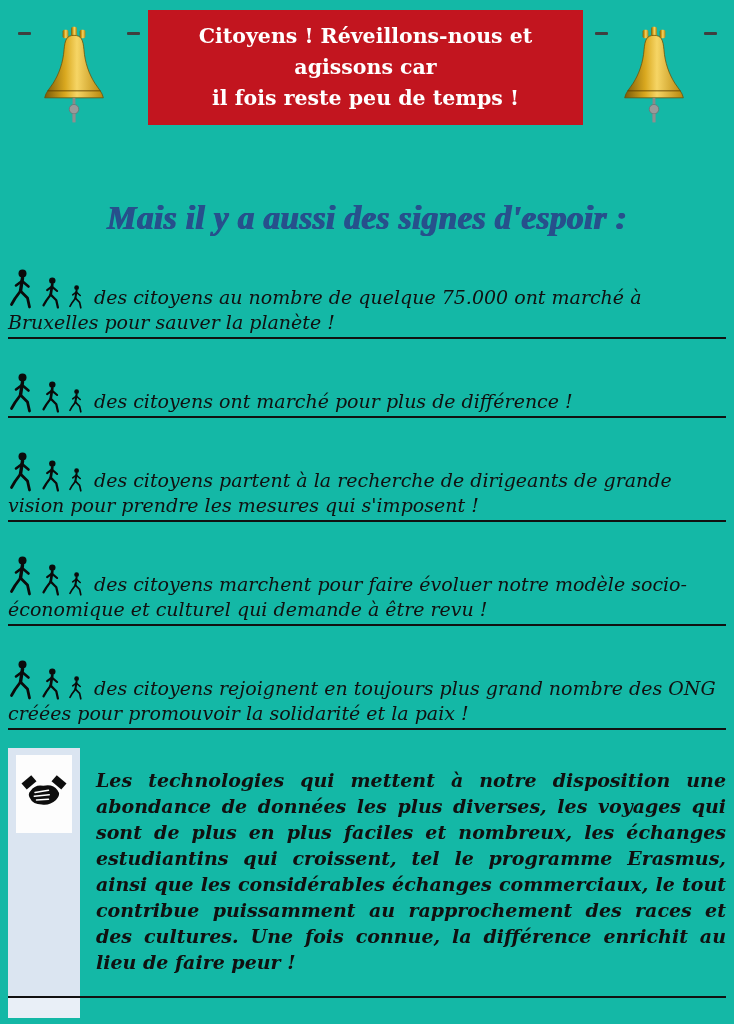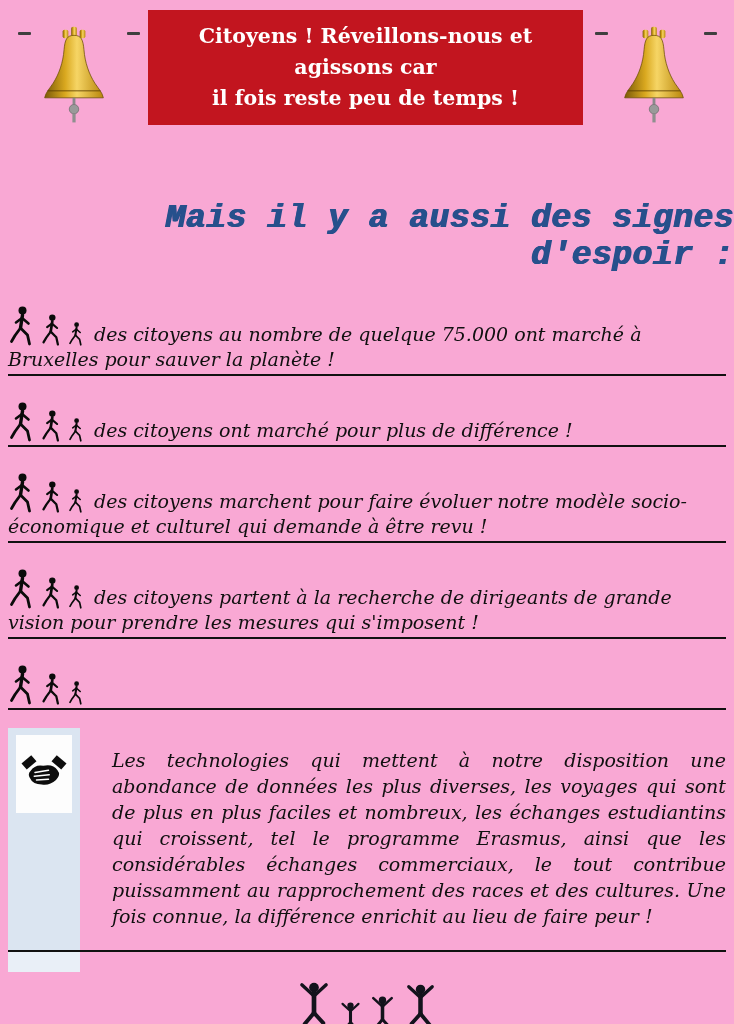--- a/index.html
+++ b/index.html
@@ -1,65 +1,65 @@
 <!DOCTYPE html>
 <html><head>
 <meta charset="utf-8">
 <style>
   html,body { margin:0; padding:0; background:#ffffff; }
   .page {
     position:relative; width:734px; height:1024px; margin:0 auto;
-    background:#f9a8d4; overflow:hidden;
+    background:#14b8a6; overflow:hidden;
     font-family:"DejaVu Serif", serif; color:#101010;
   }
 
   
   .header { position:relative; height:148px; }
   .banner {
     position:absolute; left:148px; top:10px; width:435px; height:115px;
     background:#c2151f; color:#ffffff;
     display:flex; flex-direction:column; justify-content:center; align-items:center;
     text-align:center; font-weight:bold; font-size:20.5px; line-height:1.5;
   }
   .bell { position:absolute; top:24px; width:88px; height:106px; }
   .bell.left  { left:30px; }
   .bell.right { left:610px; }
   .dash { position:absolute; top:32px; width:13px; height:3px; background:#3f3f3f; border-radius:1px; }
   .dash.d1 { left:18px; }  .dash.d2 { left:127px; }
   .dash.d3 { left:595px; } .dash.d4 { left:704px; }
 
   
   .heading {
-    margin-top:52px; text-align:right;
-    font-family:Liberation Mono, monospace; font-style:italic; font-weight:bold;
+    margin-top:52px; text-align:center;
+    font-family:Liberation Serif, serif; font-style:italic; font-weight:bold;
     font-size:33px; color:#27508c; letter-spacing:.5px;
     text-shadow:.9px 0 0 #27508c, -.4px 0 0 #27508c;
   }
 
   
   .items { margin:32px 8px 0 8px; }
   .item {
     border-bottom:2.5px solid #111111;
-    padding-bottom:2px; margin-bottom:26px;
+    padding-bottom:2px; margin-bottom:34px;
     font-style:italic; font-size:19px; line-height:25px;
   }
   .item:last-child { margin-bottom:0; }
   .walkers { display:inline-flex; align-items:flex-end; gap:6px; vertical-align:-5px; margin-right:10px; white-space:nowrap; }
   .w1 { width:27px; height:40px; }
   .w2 { width:21px; height:32px; }
   .w3 { width:16px; height:24px; }
 
   
   .tech { display:flex; margin:18px 8px 0 8px; border-bottom:2.5px solid #111111; }
   .tech-bar { flex:none; width:72px; background:#dbe5f1; display:flex; justify-content:center; align-items:flex-start; padding-top:7px; }
   .hs-box { width:56px; height:78px; background:#fdfdfd; display:flex; align-items:center; justify-content:center; }
   .hs-box svg { width:48px; height:42px; }
   .tech-text {
-    flex:1; margin-left:32px; padding-bottom:2px;
-    font-style:italic; font-size:19px; line-height:26px; text-align:justify;
+    flex:1; margin-left:16px; padding-bottom:2px;
+    font-style:italic; font-size:19px; line-height:26px; text-align:justify;font-weight:bold;
   }
   .bar-tail { width:72px; height:20px; background:#e9eff7; margin-left:8px; }
 
   
   .footer { margin-top:10px; text-align:center; }
   .jumpers { display:inline-flex; align-items:flex-end; gap:5px; }
   .j1 { width:38px; height:58px; }
   .j2 { width:25px; height:38px; }
   .j3 { width:29px; height:44px; }
   .j4 { width:37px; height:56px; transform:scaleX(-1); }
@@ -167,47 +167,47 @@
       <span class="walkers">
         <svg class="w1" viewBox="0 0 26 40">
             <use href="#walker"></use>
           </svg>
         <svg class="w2" viewBox="0 0 26 40">
             <use href="#walker"></use>
           </svg>
         <svg class="w3" viewBox="0 0 26 40">
             <use href="#walker"></use>
           </svg>
+      </span><span>des citoyens partent à la recherche de dirigeants de grande vision pour prendre les mesures qui s'imposent !</span>
+    </p>
+    <p class="item">
+      <span class="walkers">
+        <svg class="w1" viewBox="0 0 26 40">
+            <use href="#walker"></use>
+          </svg>
+        <svg class="w2" viewBox="0 0 26 40">
+            <use href="#walker"></use>
+          </svg>
+        <svg class="w3" viewBox="0 0 26 40">
+            <use href="#walker"></use>
+          </svg>
       </span><span>des citoyens marchent pour faire évoluer notre modèle socio-économique et culturel qui demande à être revu !</span>
     </p>
     <p class="item">
       <span class="walkers">
         <svg class="w1" viewBox="0 0 26 40">
             <use href="#walker"></use>
           </svg>
         <svg class="w2" viewBox="0 0 26 40">
             <use href="#walker"></use>
           </svg>
         <svg class="w3" viewBox="0 0 26 40">
             <use href="#walker"></use>
           </svg>
-      </span><span>des citoyens partent à la recherche de dirigeants de grande vision pour prendre les mesures qui s'imposent !</span>
-    </p>
-    <p class="item">
-      <span class="walkers">
-        <svg class="w1" viewBox="0 0 26 40">
-            <use href="#walker"></use>
-          </svg>
-        <svg class="w2" viewBox="0 0 26 40">
-            <use href="#walker"></use>
-          </svg>
-        <svg class="w3" viewBox="0 0 26 40">
-            <use href="#walker"></use>
-          </svg>
-      </span>
+      </span><span>des citoyens rejoignent en toujours plus grand nombre des ONG créées pour promouvoir la solidarité et la paix !</span>
     </p>
   </div>
 
   <div class="tech">
     <div class="tech-bar">
       <div class="hs-box">
         <svg viewBox="0 0 64 54">
             <use href="#handshake"></use>
           </svg>
       </div>

